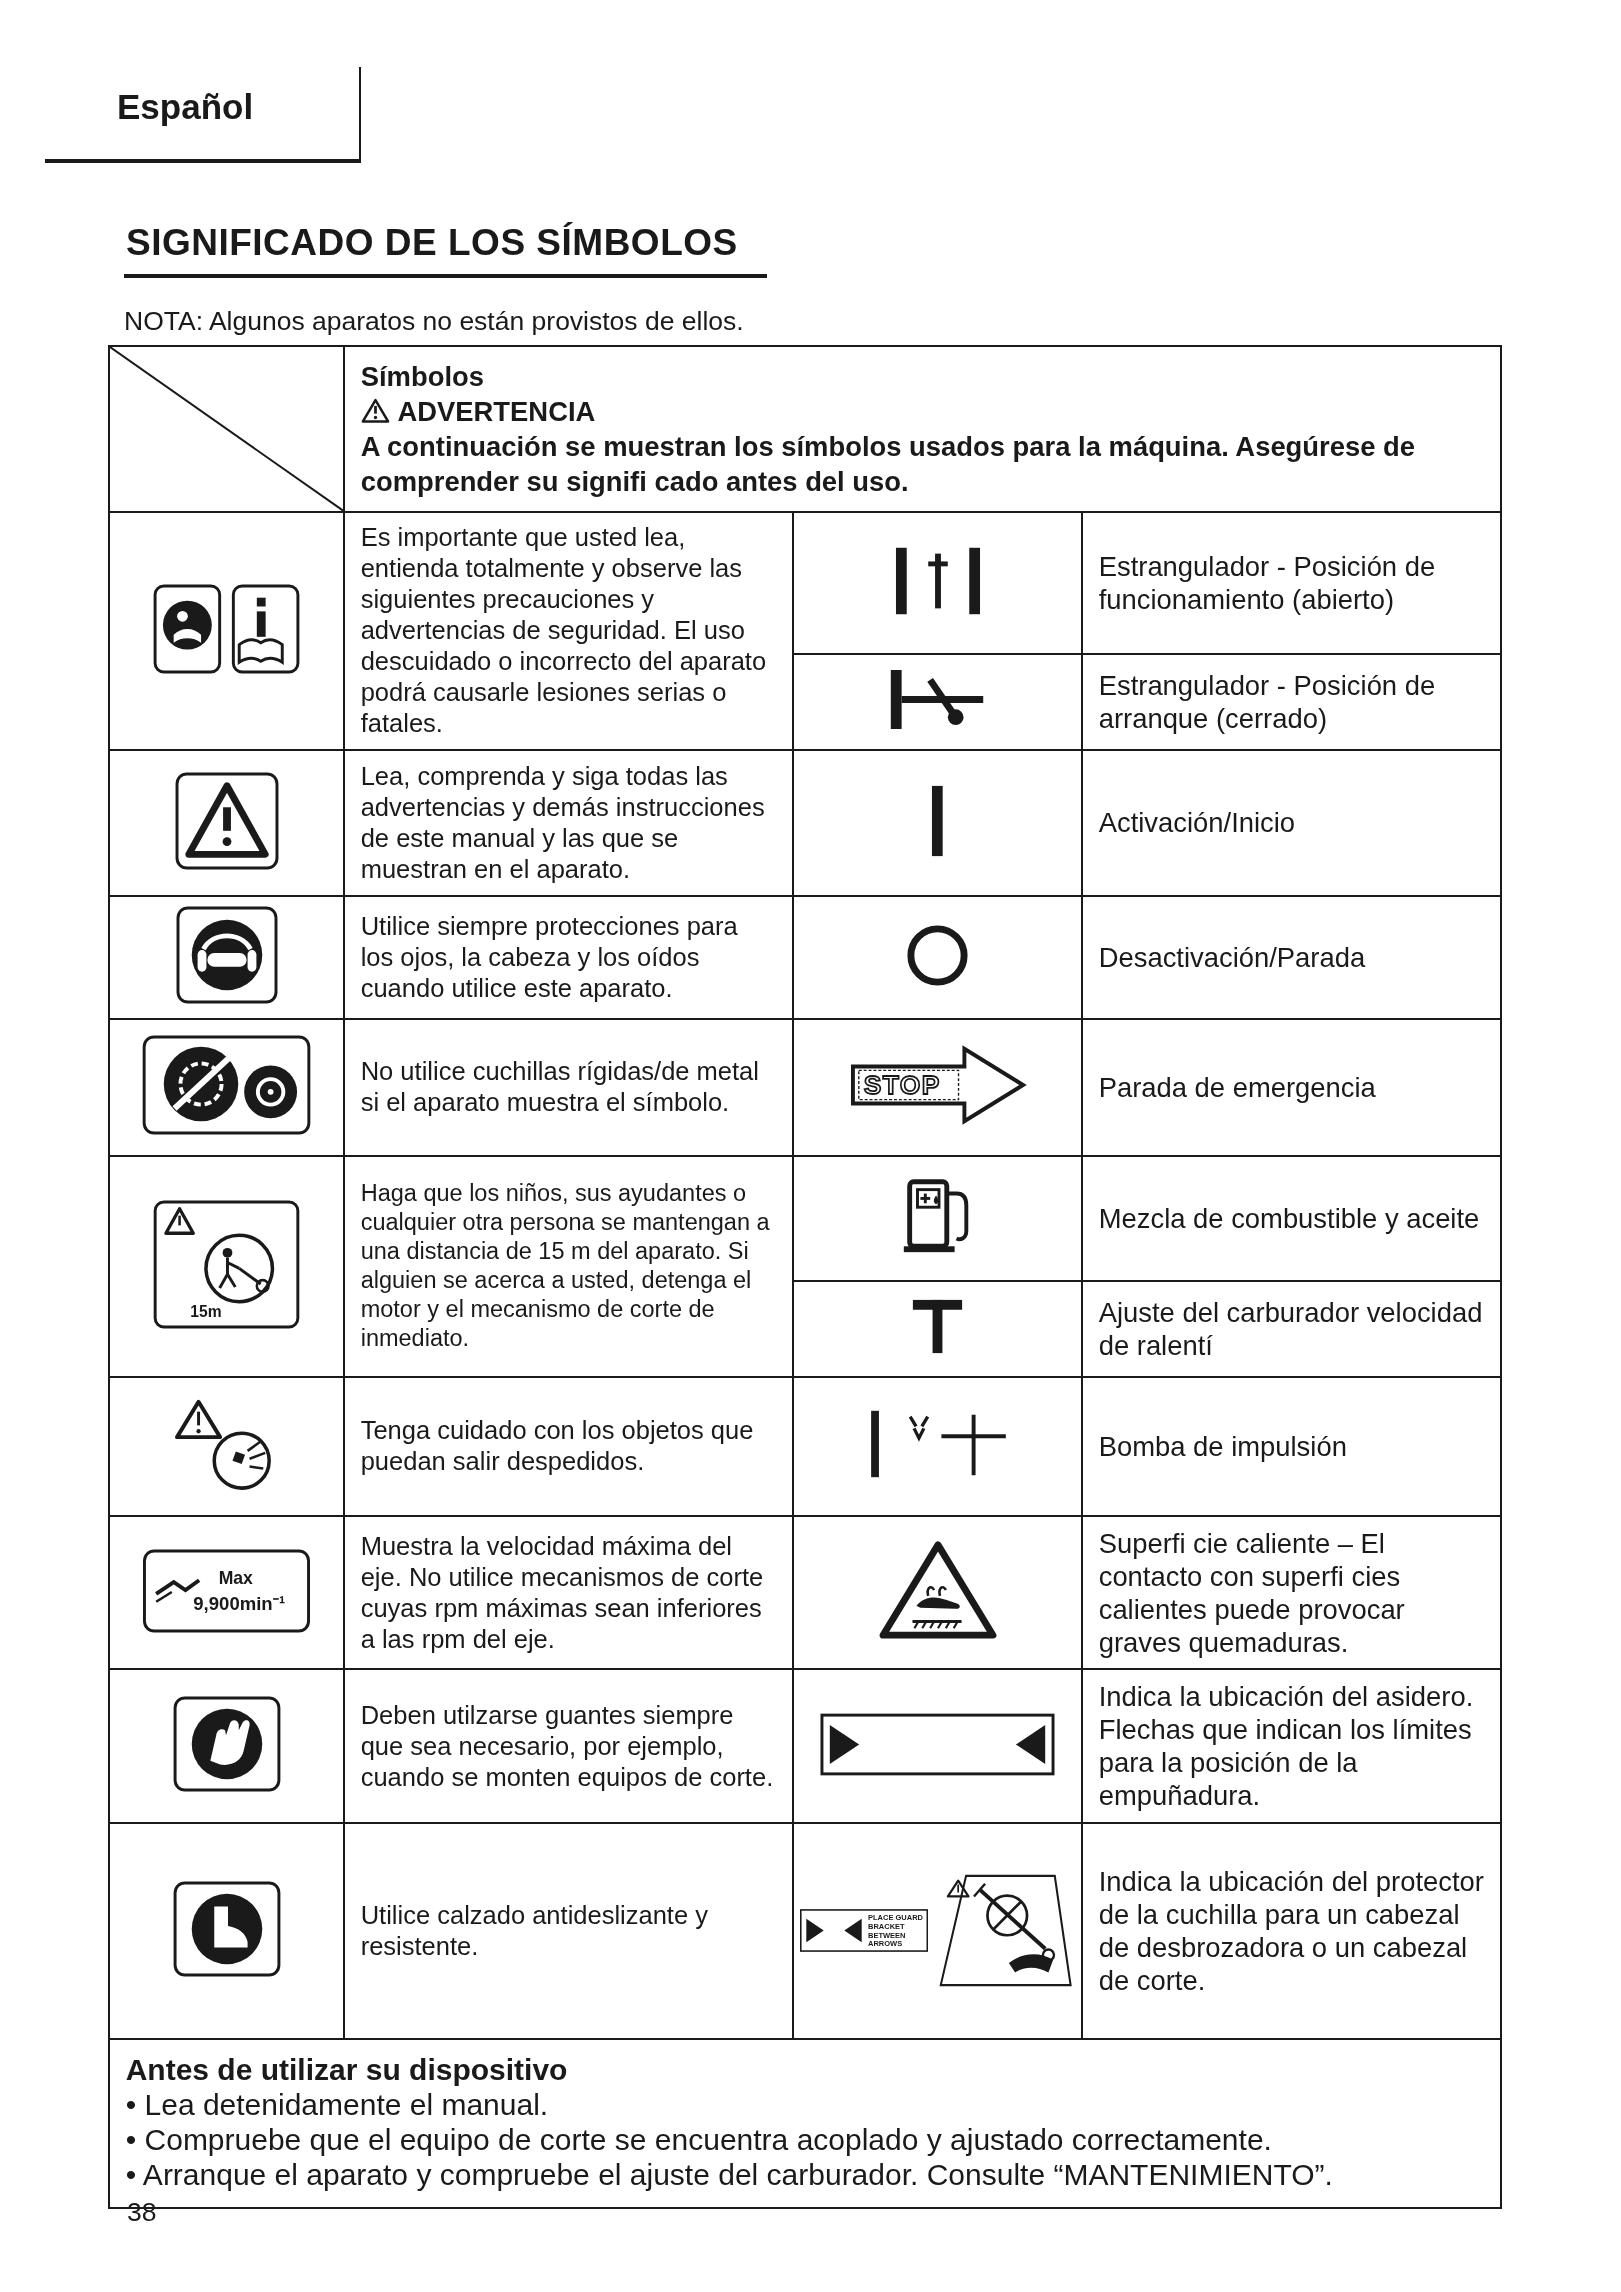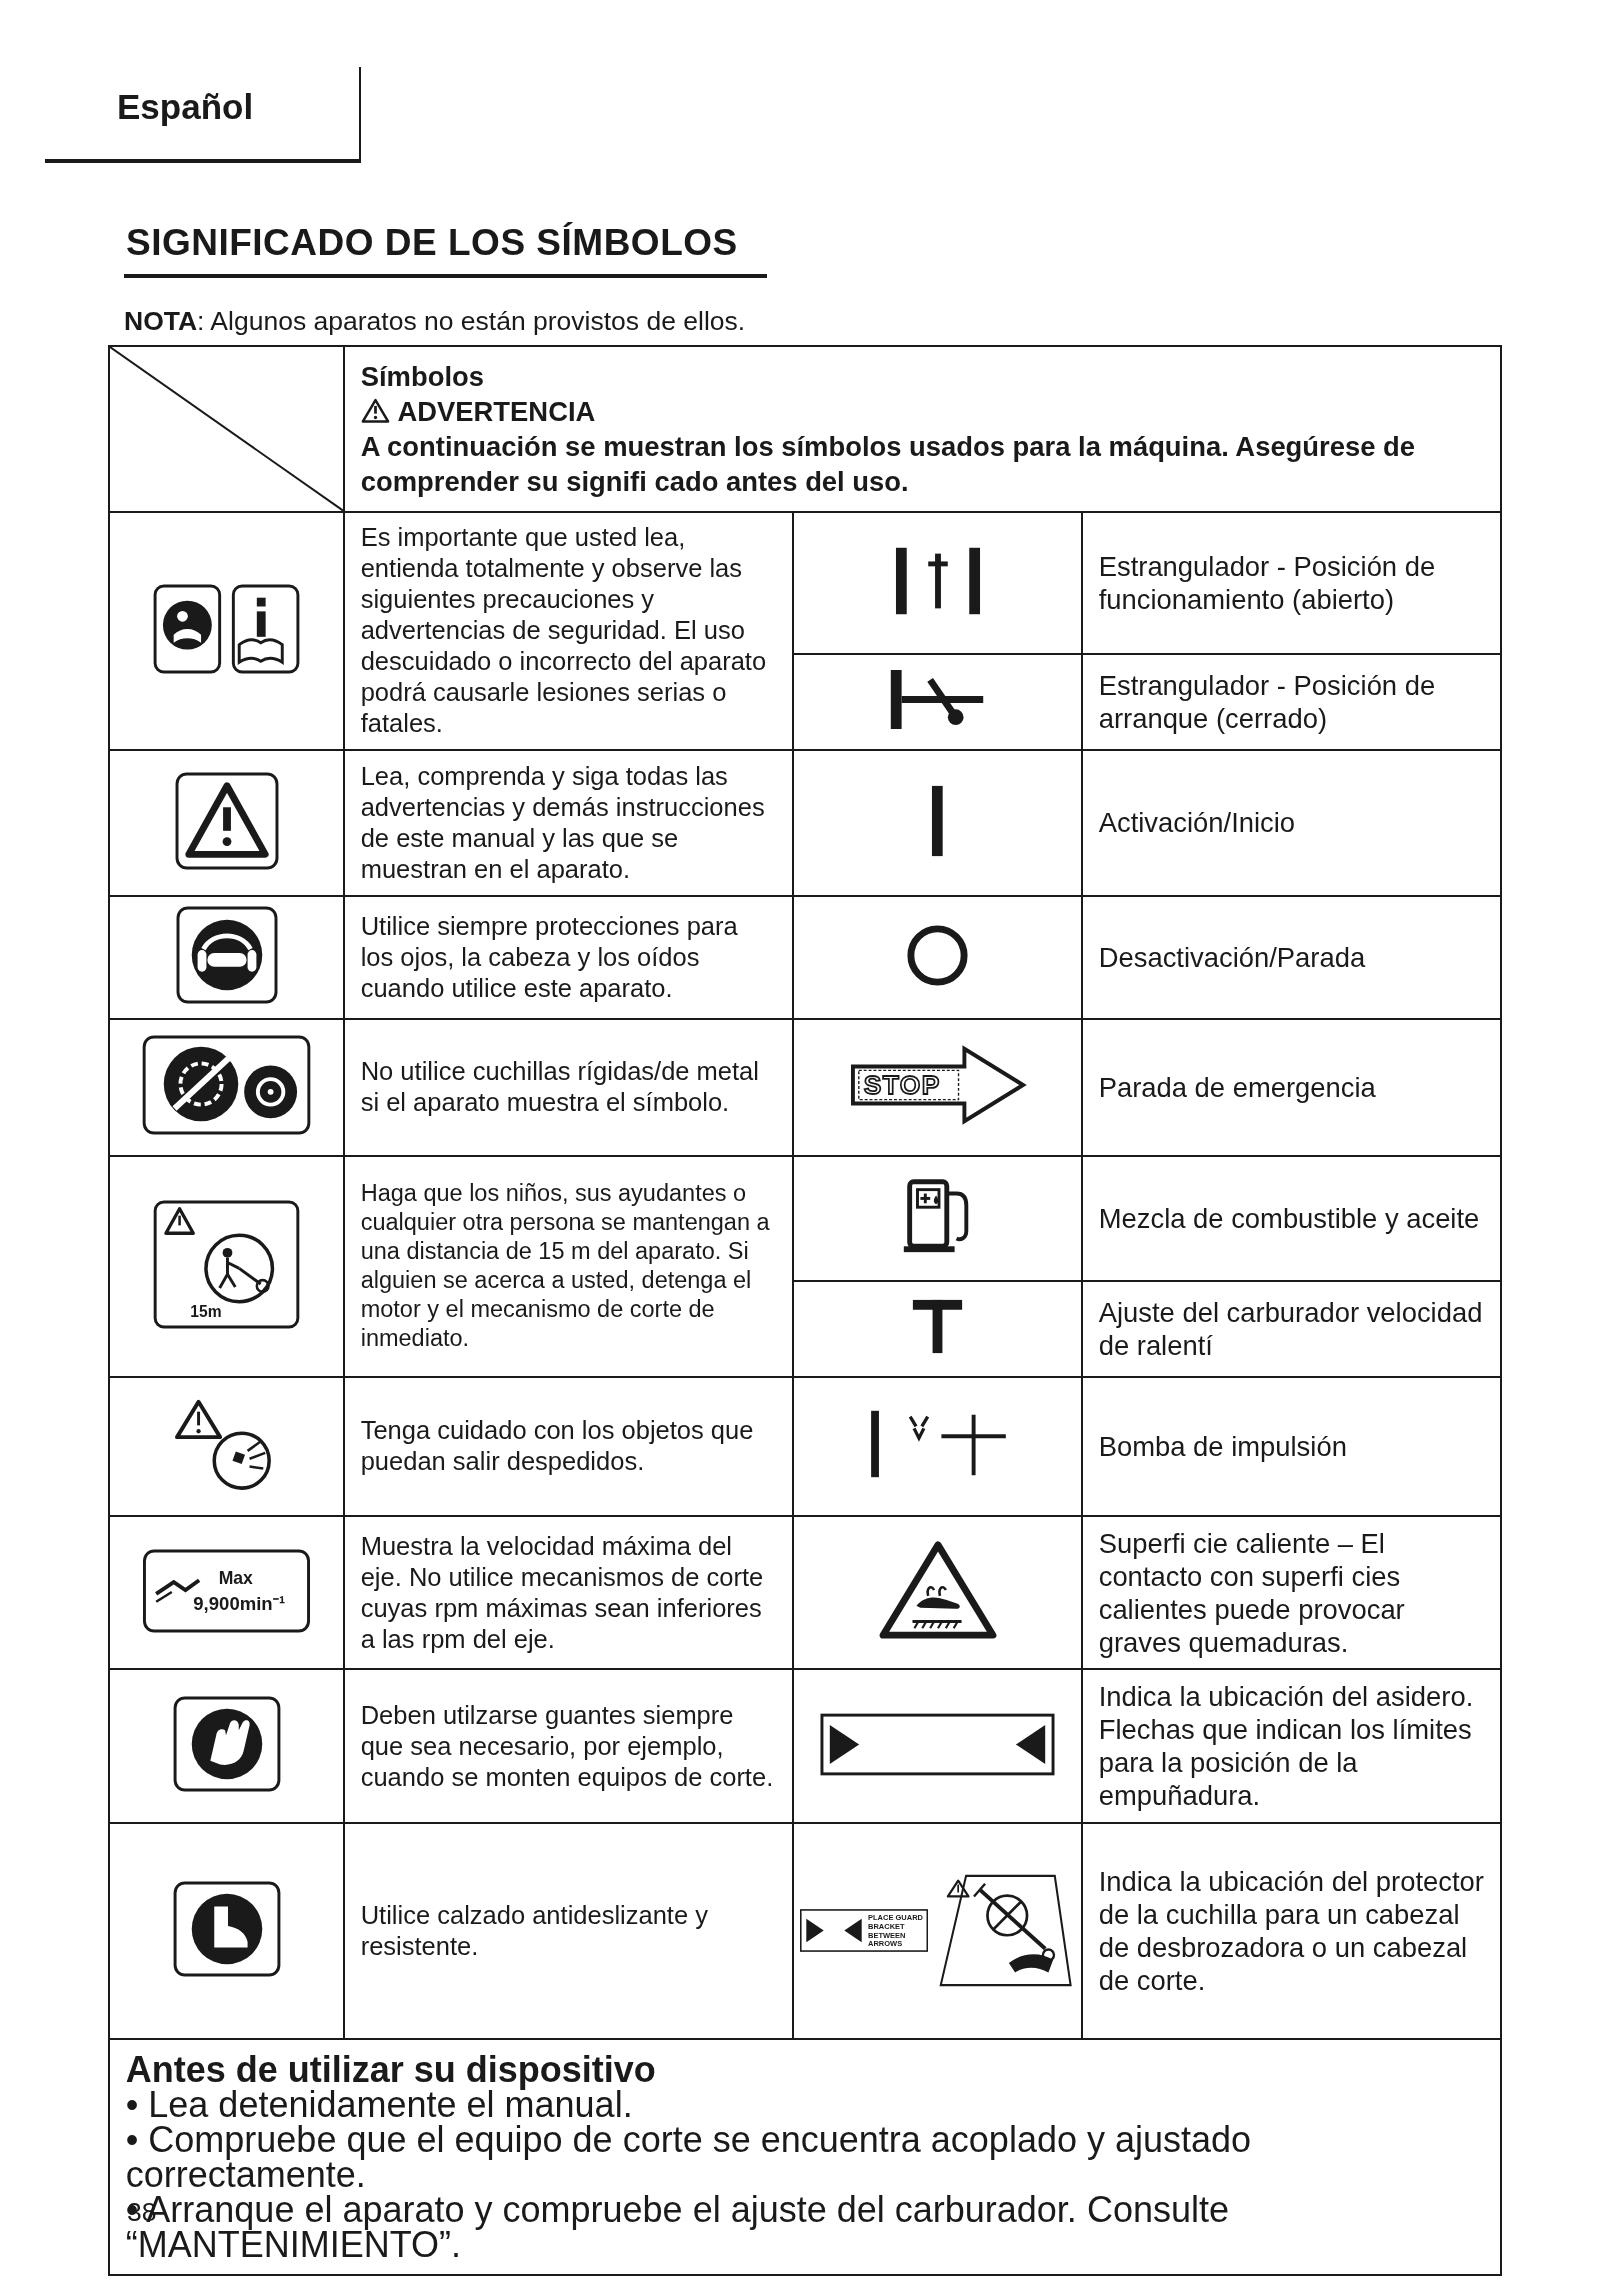--- a/index.html
+++ b/index.html
@@ -17,41 +17,41 @@
   .lang-tab span {
     position:absolute; left:72px; top:19.6px; font-size:35px; font-weight:bold;
   }
 
   .doc-title {
     position:absolute; left:124px; top:222px; display:inline-block;
     font-size:37px; font-weight:bold; letter-spacing:0.5px;
     border-bottom:4.9px solid #1a1a1a; padding:0 29px 9.8px 2px;
   }
   .note-line { position:absolute; left:124px; top:306px; font-size:26.5px; }
-  .note-line b { font-weight:bold; }
+  .note-line b { font-weight:normal; }
 
   .symbol-table { position:absolute; left:108px; top:345px;border-radius:20px; }
   table { border-collapse:collapse; table-layout:fixed; width:1392px; border:2.9px solid #1a1a1a; }
   td { border:2px solid #1a1a1a; vertical-align:middle; }
 
   .c-icon  { text-align:center; padding:2px; }
   .c-text  { font-size:25.5px; line-height:31px; padding:9.8px 15.7px; }
   .c-text.small { font-size:23.5px; line-height:29px; }
   .c-ricon { text-align:center; padding:5.9px; }
   .c-rtext { font-size:27.4px; line-height:33px; padding:9.8px 15.7px; }
 
   .diag-cell { position:relative; padding:0; }
   .diag-cell svg { position:absolute; inset:0; width:100%; height:100%; display:block; }
 
   .header-cell { padding:11.8px 15.7px; font-weight:bold; font-size:27.4px; line-height:35px; }
   .warn-line svg { vertical-align:-2.9px; margin-right:7.8px; }
 
   .stack { display:flex; flex-direction:row; align-items:center; gap:7.8px; }
 
-  .footer-cell { padding:11.8px 15.7px; font-size:36px; line-height:35px; vertical-align:top; }
+  .footer-cell { padding:11.8px 15.7px; font-size:30px; line-height:35px; vertical-align:top; }
   .footer-cell .ft-title { font-weight:bold; }
 
   .page-number { position:absolute; left:127px; top:2197px; font-size:26.5px; }
 </style>
 </head>
 <body>
 
 <div class="lang-tab">
   <span>Español</span>
 </div>

